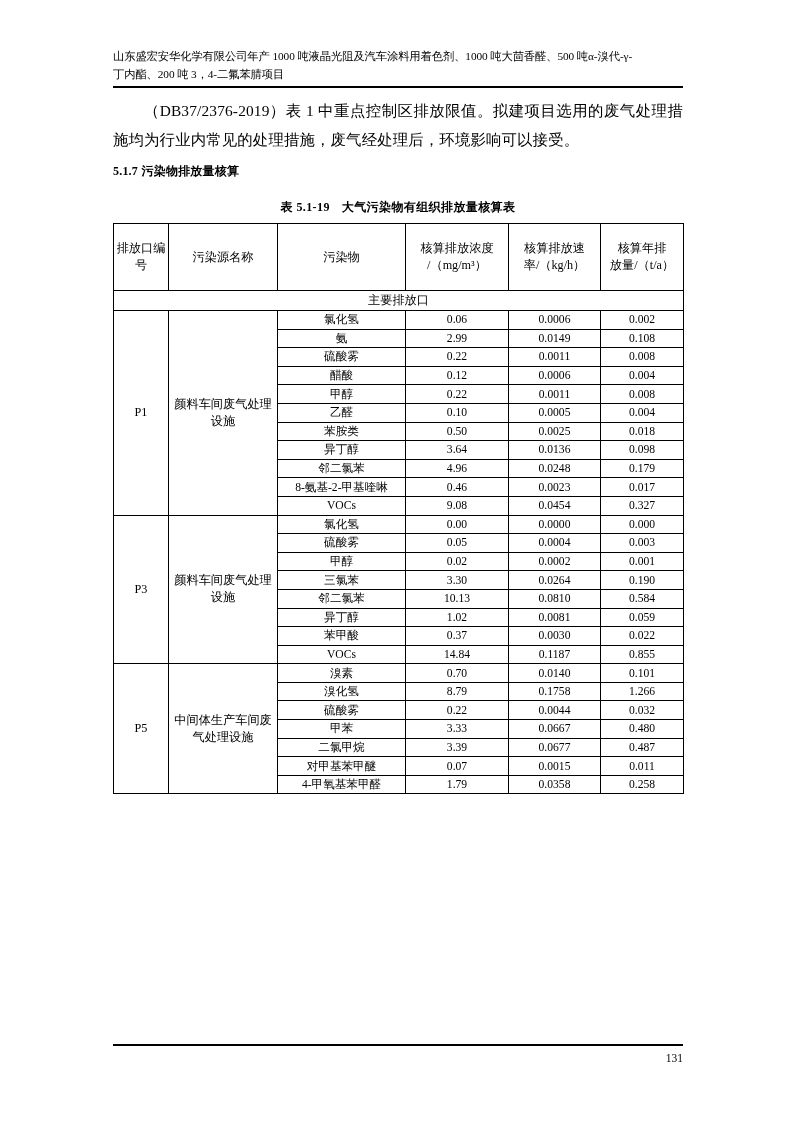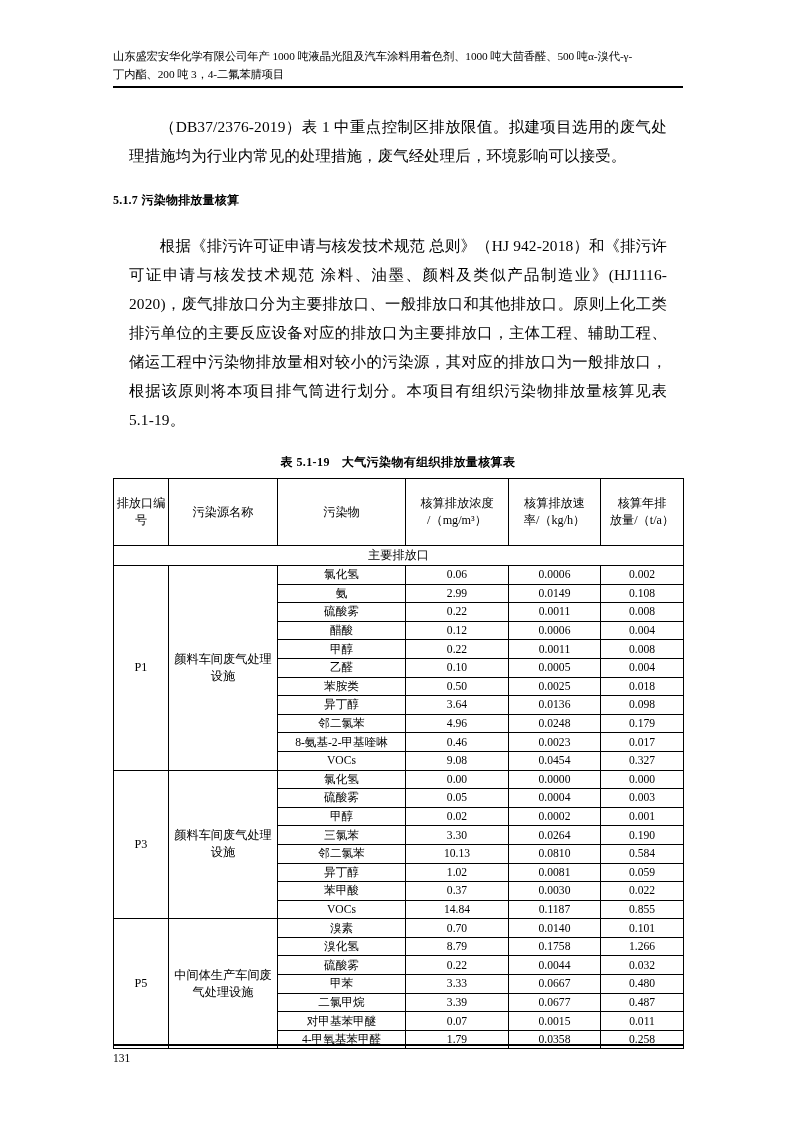--- a/index.html
+++ b/index.html
@@ -41,21 +41,21 @@
   }
 
   
   .body-block {
     position: absolute;
     left: 113px;
     top: 96px;
     width: 570px;
   }
   p.para {
-    margin: 16px;
+    margin: 0;
     font-size: 15.4px;
     line-height: 29px;
     text-align: justify;
     text-justify: inter-ideograph;
     letter-spacing: 0.15px;
   }
   p.indent2 { text-indent: 2em; }
   h3.section {
     margin: 3px 0 2px 0;
     font-size: 12px;
@@ -128,21 +128,21 @@
     position: absolute;
     left: 113px;
     bottom: 55px;
     width: 570px;
   }
   .footer-rule {
     border-top: 2.2px solid #000;
     width: 570px;
   }
   .footer-page {
-    text-align: left;
+    text-align: right;
     font-size: 11.5px;
     line-height: 20px;
     padding-top: 2px;
     font-family: "Liberation Serif", "DejaVu Serif", serif;
   }
 </style>
 </head>
 <body>
 
 <div class="page">
@@ -156,21 +156,20 @@
   <div class="body-block">
 
     <p class="para indent2">（DB37/2376-2019）表 1 中重点控制区排放限值。拟建项目选用的废气处理措施均为行业内常见的处理措施，废气经处理后，环境影响可以接受。</p>
 
     <h3 class="section">
       <span class="num">5.1.7</span>
       <span>污染物排放量核算</span>
     </h3>
 
 
-    <p class="para indent2">根据《排污许可证申请与核发技术规范 总则》（HJ 942-2018）和《排污许可证申请与核发技术规范 涂料、油墨、颜料及类似产品制造业》(HJ1116-2020)，废气排放口分为主要排放口、一般排放口和其他排放口。原则上化工类排污单位的主要反应设备对应的排放口为主要排放口，主体工程、辅助工程、储运工程中污染物排放量相对较小的污染源，其对应的排放口为一般排放口，根据该原则将本项目排气筒进行划分。本项目有组织污染物排放量核算见表 5.1-19。</p>
 
     <div class="table-caption">
       <span class="cap-num">表 5.1-19</span><span>大气污染物有组织排放量核算表</span>
     </div>
 
     <table class="emission">
       <colgroup>
         <col class="col1">
           <col class="col2">
           <col class="col3">

